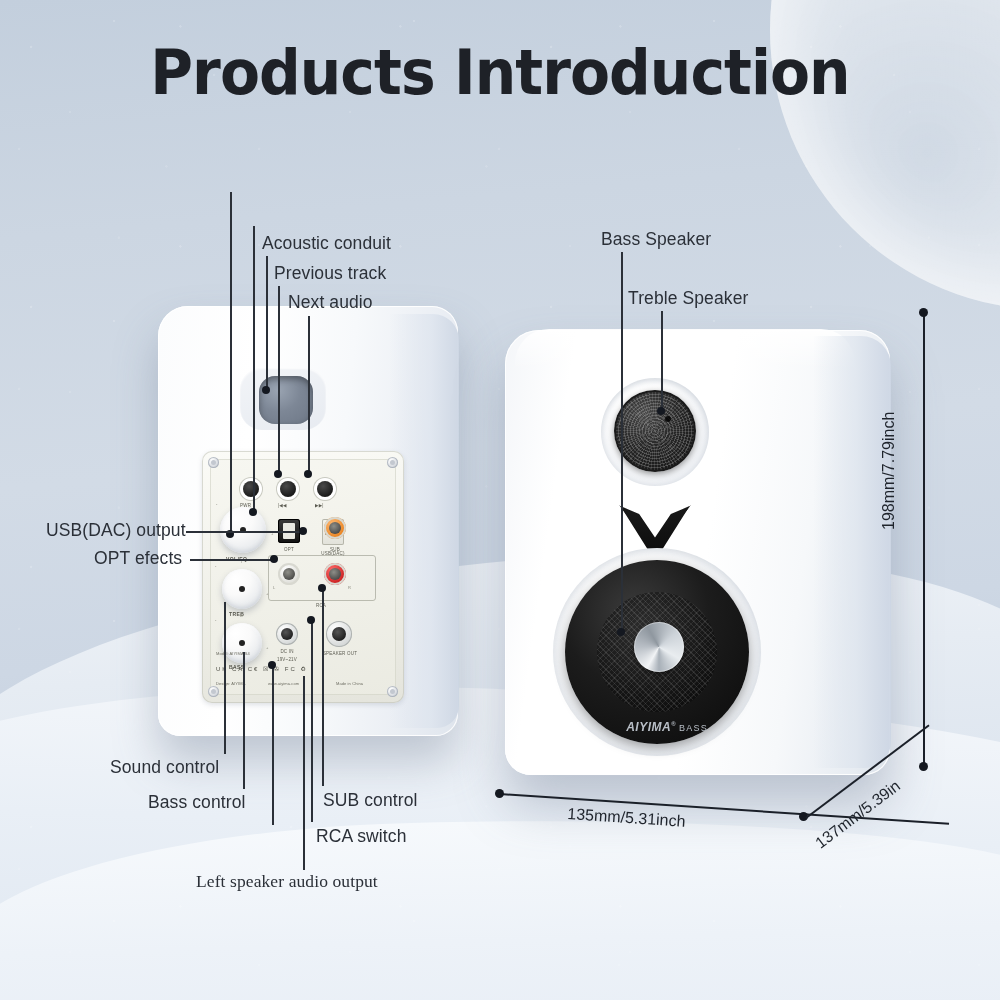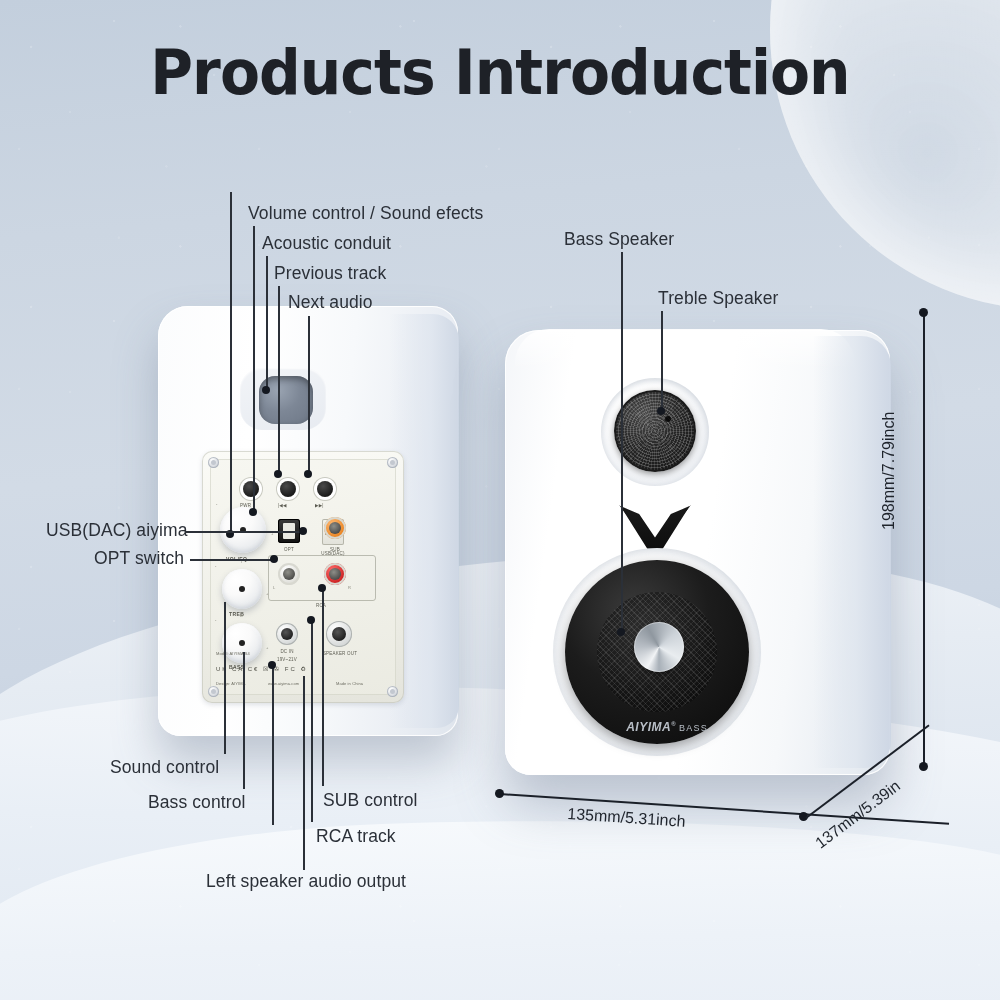--- a/index.html
+++ b/index.html
@@ -408,71 +408,70 @@
     <div class="woofer-plug"></div>
 
     <div class="brand">
       <span>AIYIMA</span><sup>®</sup><span class="sub">BASS</span>
     </div>
   </div>
 
   <div class="lead-v" style="left:230px;top:192px;height:342px;"></div>
   <div class="dot" style="left:226px;top:530px;"></div>
 
-  <div class="lbl" style="left:248px;top:203px;">Volume control / Sound efects</div>
   <div class="lead-v" style="left:253px;top:226px;height:286px;"></div>
   <div class="dot" style="left:249px;top:508px;"></div>
 
   <div class="lbl" style="left:262px;top:233px;">Acoustic conduit</div>
   <div class="lead-v" style="left:266px;top:256px;height:134px;"></div>
   <div class="dot" style="left:262px;top:386px;"></div>
 
   <div class="lbl" style="left:274px;top:263px;">Previous track</div>
   <div class="lead-v" style="left:278px;top:286px;height:190px;"></div>
   <div class="dot" style="left:274px;top:470px;"></div>
 
   <div class="lbl" style="left:288px;top:292px;">Next audio</div>
   <div class="lead-v" style="left:308px;top:316px;height:160px;"></div>
   <div class="dot" style="left:304px;top:470px;"></div>
 
-  <div class="lbl" style="left:46px;top:520px;">USB(DAC) aiyima</div>
+  <div class="lbl" style="left:46px;top:520px;">USB(DAC) output</div>
   <div class="lead-h" style="left:186px;top:531px;width:117px;"></div>
   <div class="dot" style="left:299px;top:527px;"></div>
 
-  <div class="lbl" style="left:94px;top:548px;">OPT switch</div>
+  <div class="lbl" style="left:94px;top:548px;">OPT efects</div>
   <div class="lead-h" style="left:190px;top:559px;width:84px;"></div>
   <div class="dot" style="left:270px;top:555px;"></div>
 
-  <div class="lbl" style="left:564px;top:229px;">Bass Speaker</div>
+  <div class="lbl" style="left:601px;top:229px;">Bass Speaker</div>
   <div class="lead-v" style="left:621px;top:252px;height:382px;"></div>
   <div class="dot" style="left:617px;top:628px;"></div>
 
-  <div class="lbl" style="left:658px;top:288px;">Treble Speaker</div>
+  <div class="lbl" style="left:628px;top:288px;">Treble Speaker</div>
   <div class="lead-v" style="left:661px;top:311px;height:102px;"></div>
   <div class="dot" style="left:657px;top:407px;"></div>
 
   <div class="lead-v" style="left:224px;top:602px;height:152px;"></div>
   <div class="lbl" style="left:110px;top:757px;">Sound control</div>
 
   <div class="lead-v" style="left:243px;top:652px;height:137px;"></div>
   <div class="lbl" style="left:148px;top:792px;">Bass control</div>
 
   <div class="lead-v" style="left:272px;top:665px;height:160px;"></div>
   <div class="dot" style="left:268px;top:661px;"></div>
 
   <div class="lead-v" style="left:322px;top:588px;height:198px;"></div>
   <div class="dot" style="left:318px;top:584px;"></div>
   <div class="lbl" style="left:323px;top:790px;">SUB control</div>
 
   <div class="lead-v" style="left:311px;top:620px;height:202px;"></div>
   <div class="dot" style="left:307px;top:616px;"></div>
-  <div class="lbl" style="left:316px;top:826px;">RCA track</div>
+  <div class="lbl" style="left:316px;top:826px;">RCA switch</div>
 
   <div class="lead-v" style="left:303px;top:676px;height:194px;"></div>
-  <div class="lbl" style="left:206px;top:871px;">Left speaker audio output</div>
+  <div class="lbl" style="left:196px;top:871px;font-family:Liberation Serif, serif;">Left speaker audio output</div>
 
   <div class="dim-line" style="left:923px;top:312px;width:2px;height:458px;"></div>
   <div class="dim-dot" style="left:919px;top:308px;"></div>
   <div class="dim-dot" style="left:919px;top:762px;"></div>
   <div class="dim-lbl" style="left:880px;top:530px;transform:rotate(-90deg);transform-origin:left top;">198mm/7.79inch</div>
 
   <div class="dim-line" style="left:500px;top:793px;width:450px;height:2px;transform:rotate(3.8deg);transform-origin:left center;"></div>
   <div class="dim-dot" style="left:495px;top:789px;"></div>
   <div class="dim-dot" style="left:799px;top:812px;"></div>
   <div class="dim-lbl" style="left:568px;top:805px;transform:rotate(3.8deg);transform-origin:left top;">135mm/5.31inch</div>

